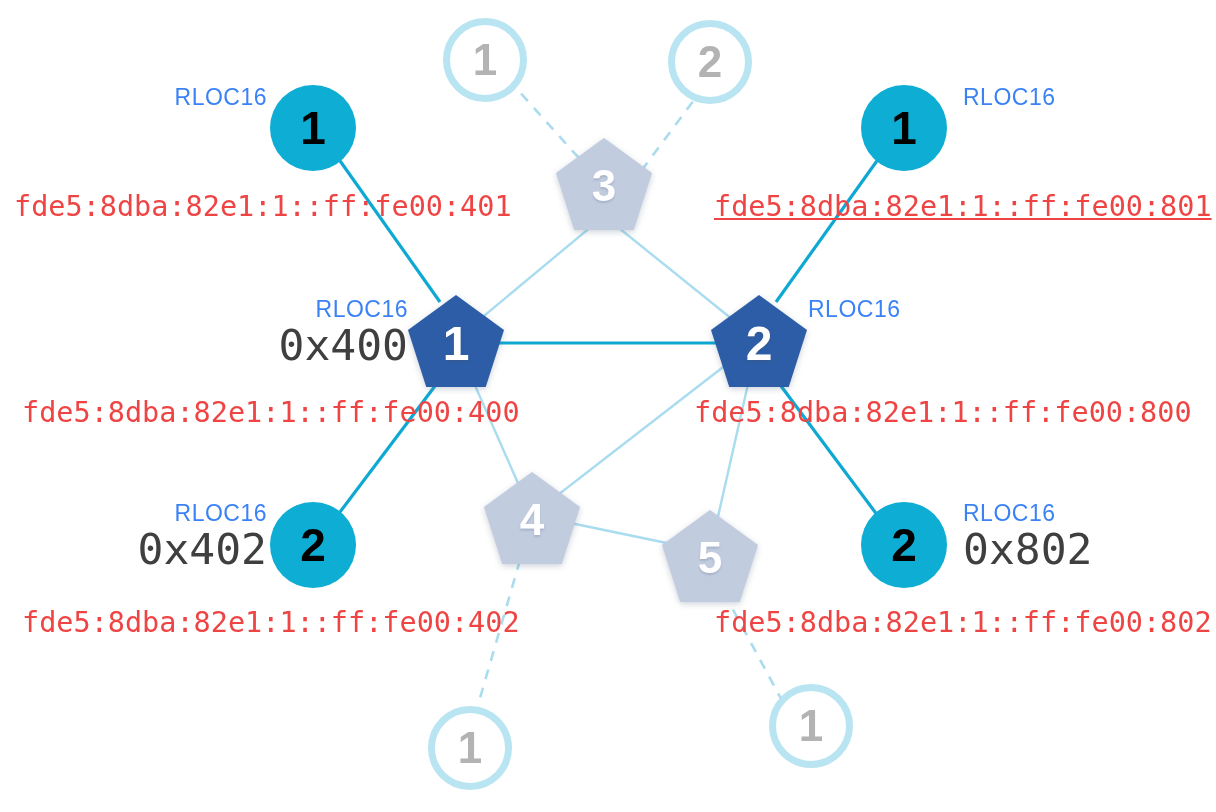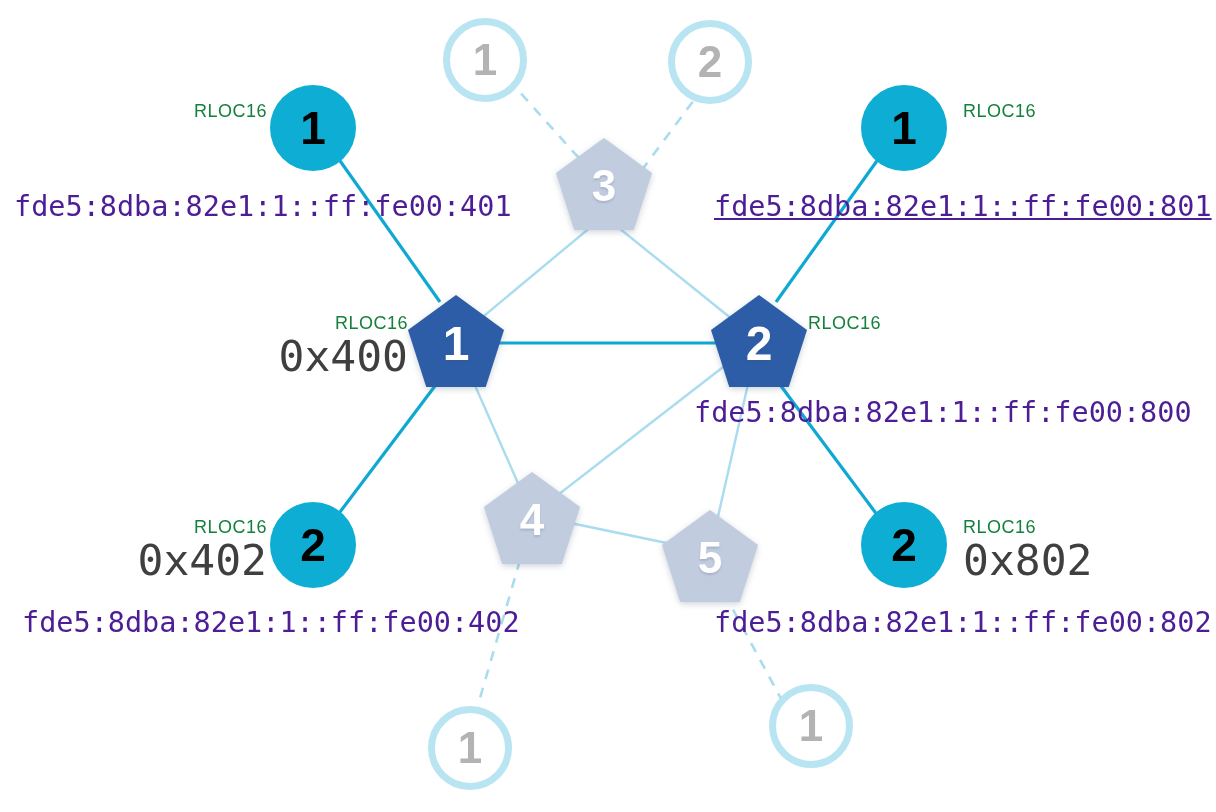--- a/index.html
+++ b/index.html
@@ -77,43 +77,42 @@
   .pent-faded .glyph { text-shadow: 0 2px 2px rgba(120,135,160,0.35); }
 
   
   .lbl {
     position: absolute;
     white-space: nowrap;
   }
   .lbl .rloc-key {
     display: block;
     font-family: "Liberation Sans", sans-serif;
-    font-size: 18px;
-    color: #15803d;
+    font-size: 23px;
+    color: #3b82f6;
     letter-spacing: 0.5px;
     line-height: 1.0;
-    margin-top: 16px;
   }
   .lbl .rloc-val {
     display: block;
     font-family: "DejaVu Sans Mono", monospace;
     font-size: 43px;
     color: #3f3f3f;
     line-height: 1.05;
     margin-top: 2px;
   }
   .lbl.align-right { text-align: right; transform: translateX(-100%); }
   .lbl.align-left  { text-align: left; }
 
   .addr {
     position: absolute;
     white-space: nowrap;
     font-family: "DejaVu Sans Mono", monospace;
     font-size: 28.5px;
-    color: #4c1d95;
+    color: #ef4444;
     letter-spacing: 0px;
   }
 </style>
 </head>
 <body>
 
 <div id="stage">
 
   <svg id="wire" viewBox="0 0 1216 812" xmlns="http://www.w3.org/2000/svg">
 
@@ -208,20 +207,21 @@
 
     <div class="lbl align-left" style="left:963px; top:86px;">
       <span class="rloc-key">RLOC16</span>
     </div>
     <div class="addr" style="left:714px; top:190px;text-decoration:underline;">fde5:8dba:82e1:1::ff:fe00:801</div>
 
     <div class="lbl align-right" style="left:408px; top:298px;">
       <span class="rloc-key">RLOC16</span>
       <span class="rloc-val">0x400</span>
     </div>
+    <div class="addr" style="left:22px; top:396px;">fde5:8dba:82e1:1::ff:fe00:400</div>
 
     <div class="lbl align-left" style="left:808px; top:298px;">
       <span class="rloc-key">RLOC16</span>
     </div>
     <div class="addr" style="left:694px; top:396px;text-align:right;">fde5:8dba:82e1:1::ff:fe00:800</div>
 
     <div class="lbl align-right" style="left:267px; top:502px;">
       <span class="rloc-key">RLOC16</span>
       <span class="rloc-val">0x402</span>
     </div>

